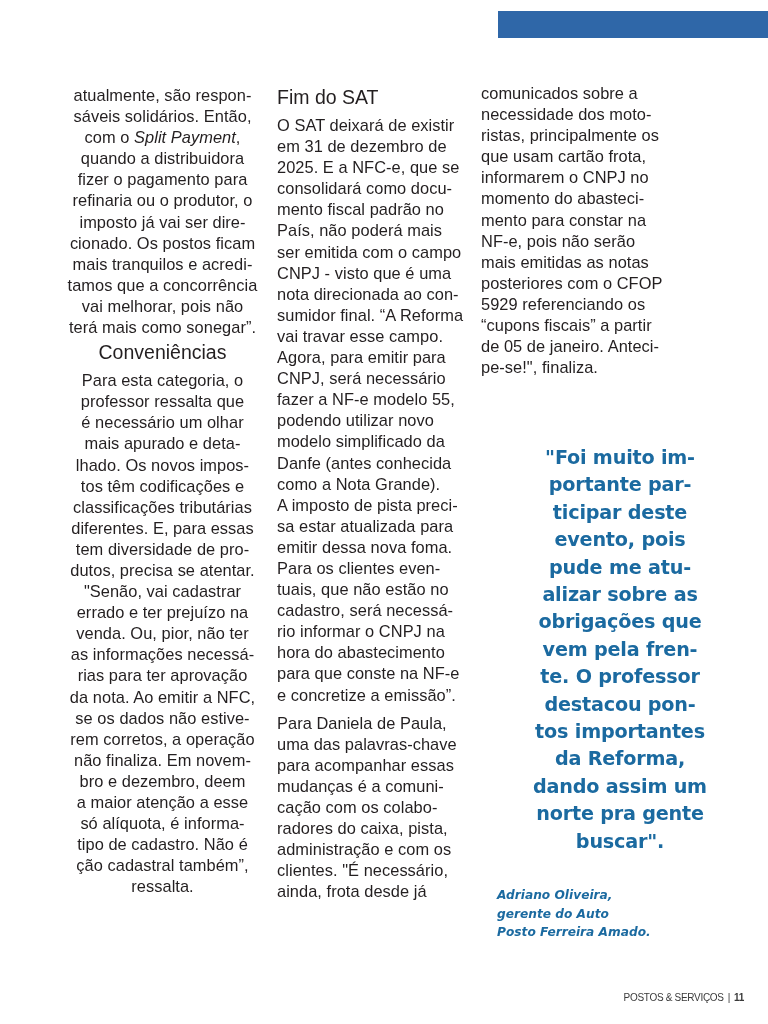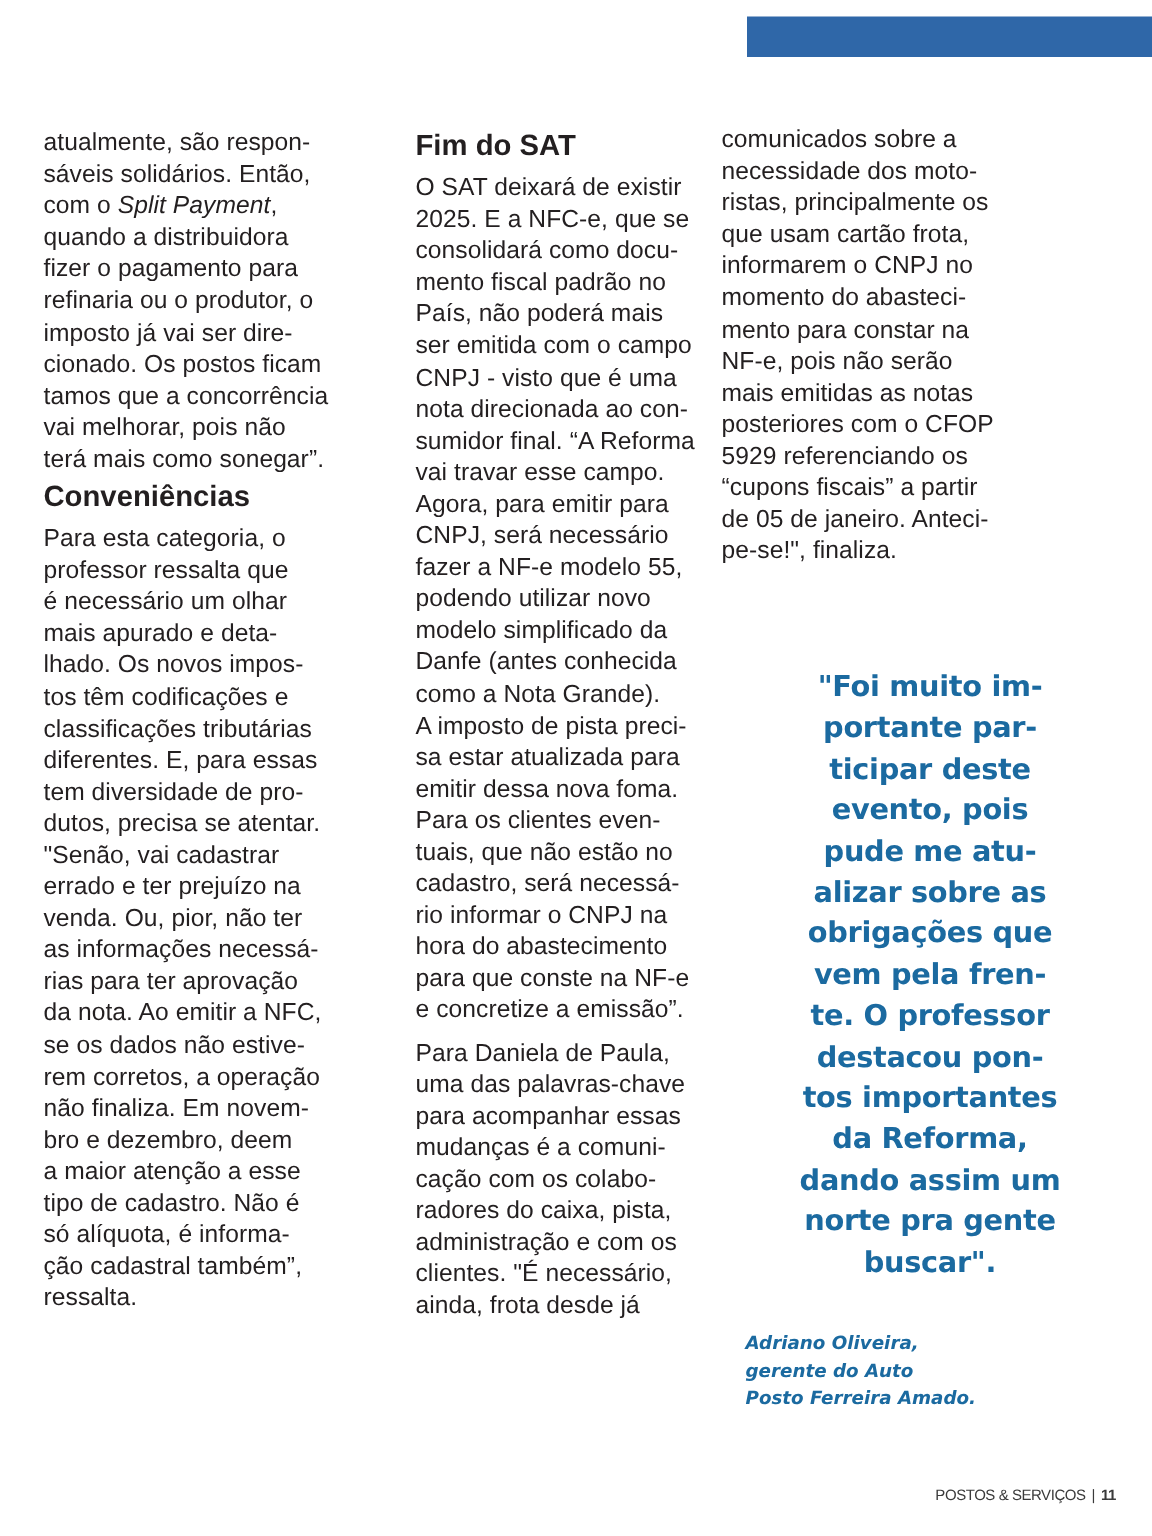--- a/index.html
+++ b/index.html
@@ -6,29 +6,29 @@
   body {
     width: 768px; height: 1024px; position: relative; overflow: hidden;
     background: #ffffff; color: #231f20;
     font-family: "Liberation Sans", sans-serif;
   }
   .top-bar {
     position: absolute; left: 498px; top: 11px; width: 270px; height: 27px;
     background: #2f67a8;
   }
   .col { position: absolute; top: 85px; }
-  .col-1 { left: 29px; width: 225px; }
+  .col-1 { left: 50px; width: 225px; text-align: center; }
   .col-2 { left: 277px; width: 225px; }
   .col-3 { left: 481px; width: 225px; }
   .line {
     display: block; white-space: nowrap;
     font-size: 16.4px; line-height: 21.1px; letter-spacing: 0.05px;
   }
   .heading {
-    display: block; font-weight: bold; font-size: 19.5px; line-height: 24px;
+    display: block; font-weight: normal; font-size: 19.5px; line-height: 24px;
     margin: 2px 0 6px 0; white-space: nowrap;
   }
   .para-gap { height: 7px; }
   .quote {
     position: absolute; left: 497px; top: 444px; width: 246px; text-align: center;
     color: #1b6aa0; font-family: "DejaVu Sans", sans-serif; font-weight: bold;
     font-size: 19.2px; line-height: 27.4px;
   }
   .quote .qline { display: block; white-space: nowrap; letter-spacing: -0.2px; }
   .attrib {
@@ -53,20 +53,21 @@
 <div class="col col-1">
   <div>
     <span class="line">atualmente, são respon-</span>
     <span class="line">sáveis solidários. Então,</span>
     <span class="line"><span>com o </span><em>Split Payment</em><span>,</span></span>
     <span class="line">quando a distribuidora</span>
     <span class="line">fizer o pagamento para</span>
     <span class="line">refinaria ou o produtor, o</span>
     <span class="line">imposto já vai ser dire-</span>
     <span class="line">cionado. Os postos ficam</span>
+    <span class="line">mais tranquilos e acredi-</span>
     <span class="line">tamos que a concorrência</span>
     <span class="line">vai melhorar, pois não</span>
     <span class="line">terá mais como sonegar”.</span>
   </div>
   <h2 class="heading">Conveniências</h2>
   <div id="c1p2">
       <span class="line">Para esta categoria, o</span>
       <span class="line">professor ressalta que</span>
       <span class="line">é necessário um olhar</span>
       <span class="line">mais apurado e deta-</span>
@@ -80,31 +81,32 @@
       <span class="line">errado e ter prejuízo na</span>
       <span class="line">venda. Ou, pior, não ter</span>
       <span class="line">as informações necessá-</span>
       <span class="line">rias para ter aprovação</span>
       <span class="line">da nota. Ao emitir a NFC,</span>
       <span class="line">se os dados não estive-</span>
       <span class="line">rem corretos, a operação</span>
       <span class="line">não finaliza. Em novem-</span>
       <span class="line">bro e dezembro, deem</span>
       <span class="line">a maior atenção a esse</span>
+      <span class="line">só alíquota, é informa-</span>
       <span class="line">tipo de cadastro. Não é</span>
-      <span class="line">só alíquota, é informa-</span>
       <span class="line">ção cadastral também”,</span>
       <span class="line">ressalta.</span>
     </div>
 </div>
 
 <div class="col col-2">
   <h2 class="heading" style="margin-top:0">Fim do SAT</h2>
   <div id="c2p1">
       <span class="line">O SAT deixará de existir</span>
+      <span class="line">em 31 de dezembro de</span>
       <span class="line">2025. E a NFC-e, que se</span>
       <span class="line">consolidará como docu-</span>
       <span class="line">mento fiscal padrão no</span>
       <span class="line">País, não poderá mais</span>
       <span class="line">ser emitida com o campo</span>
       <span class="line">CNPJ - visto que é uma</span>
       <span class="line">nota direcionada ao con-</span>
       <span class="line">sumidor final. “A Reforma</span>
       <span class="line">vai travar esse campo.</span>
       <span class="line">Agora, para emitir para</span>

